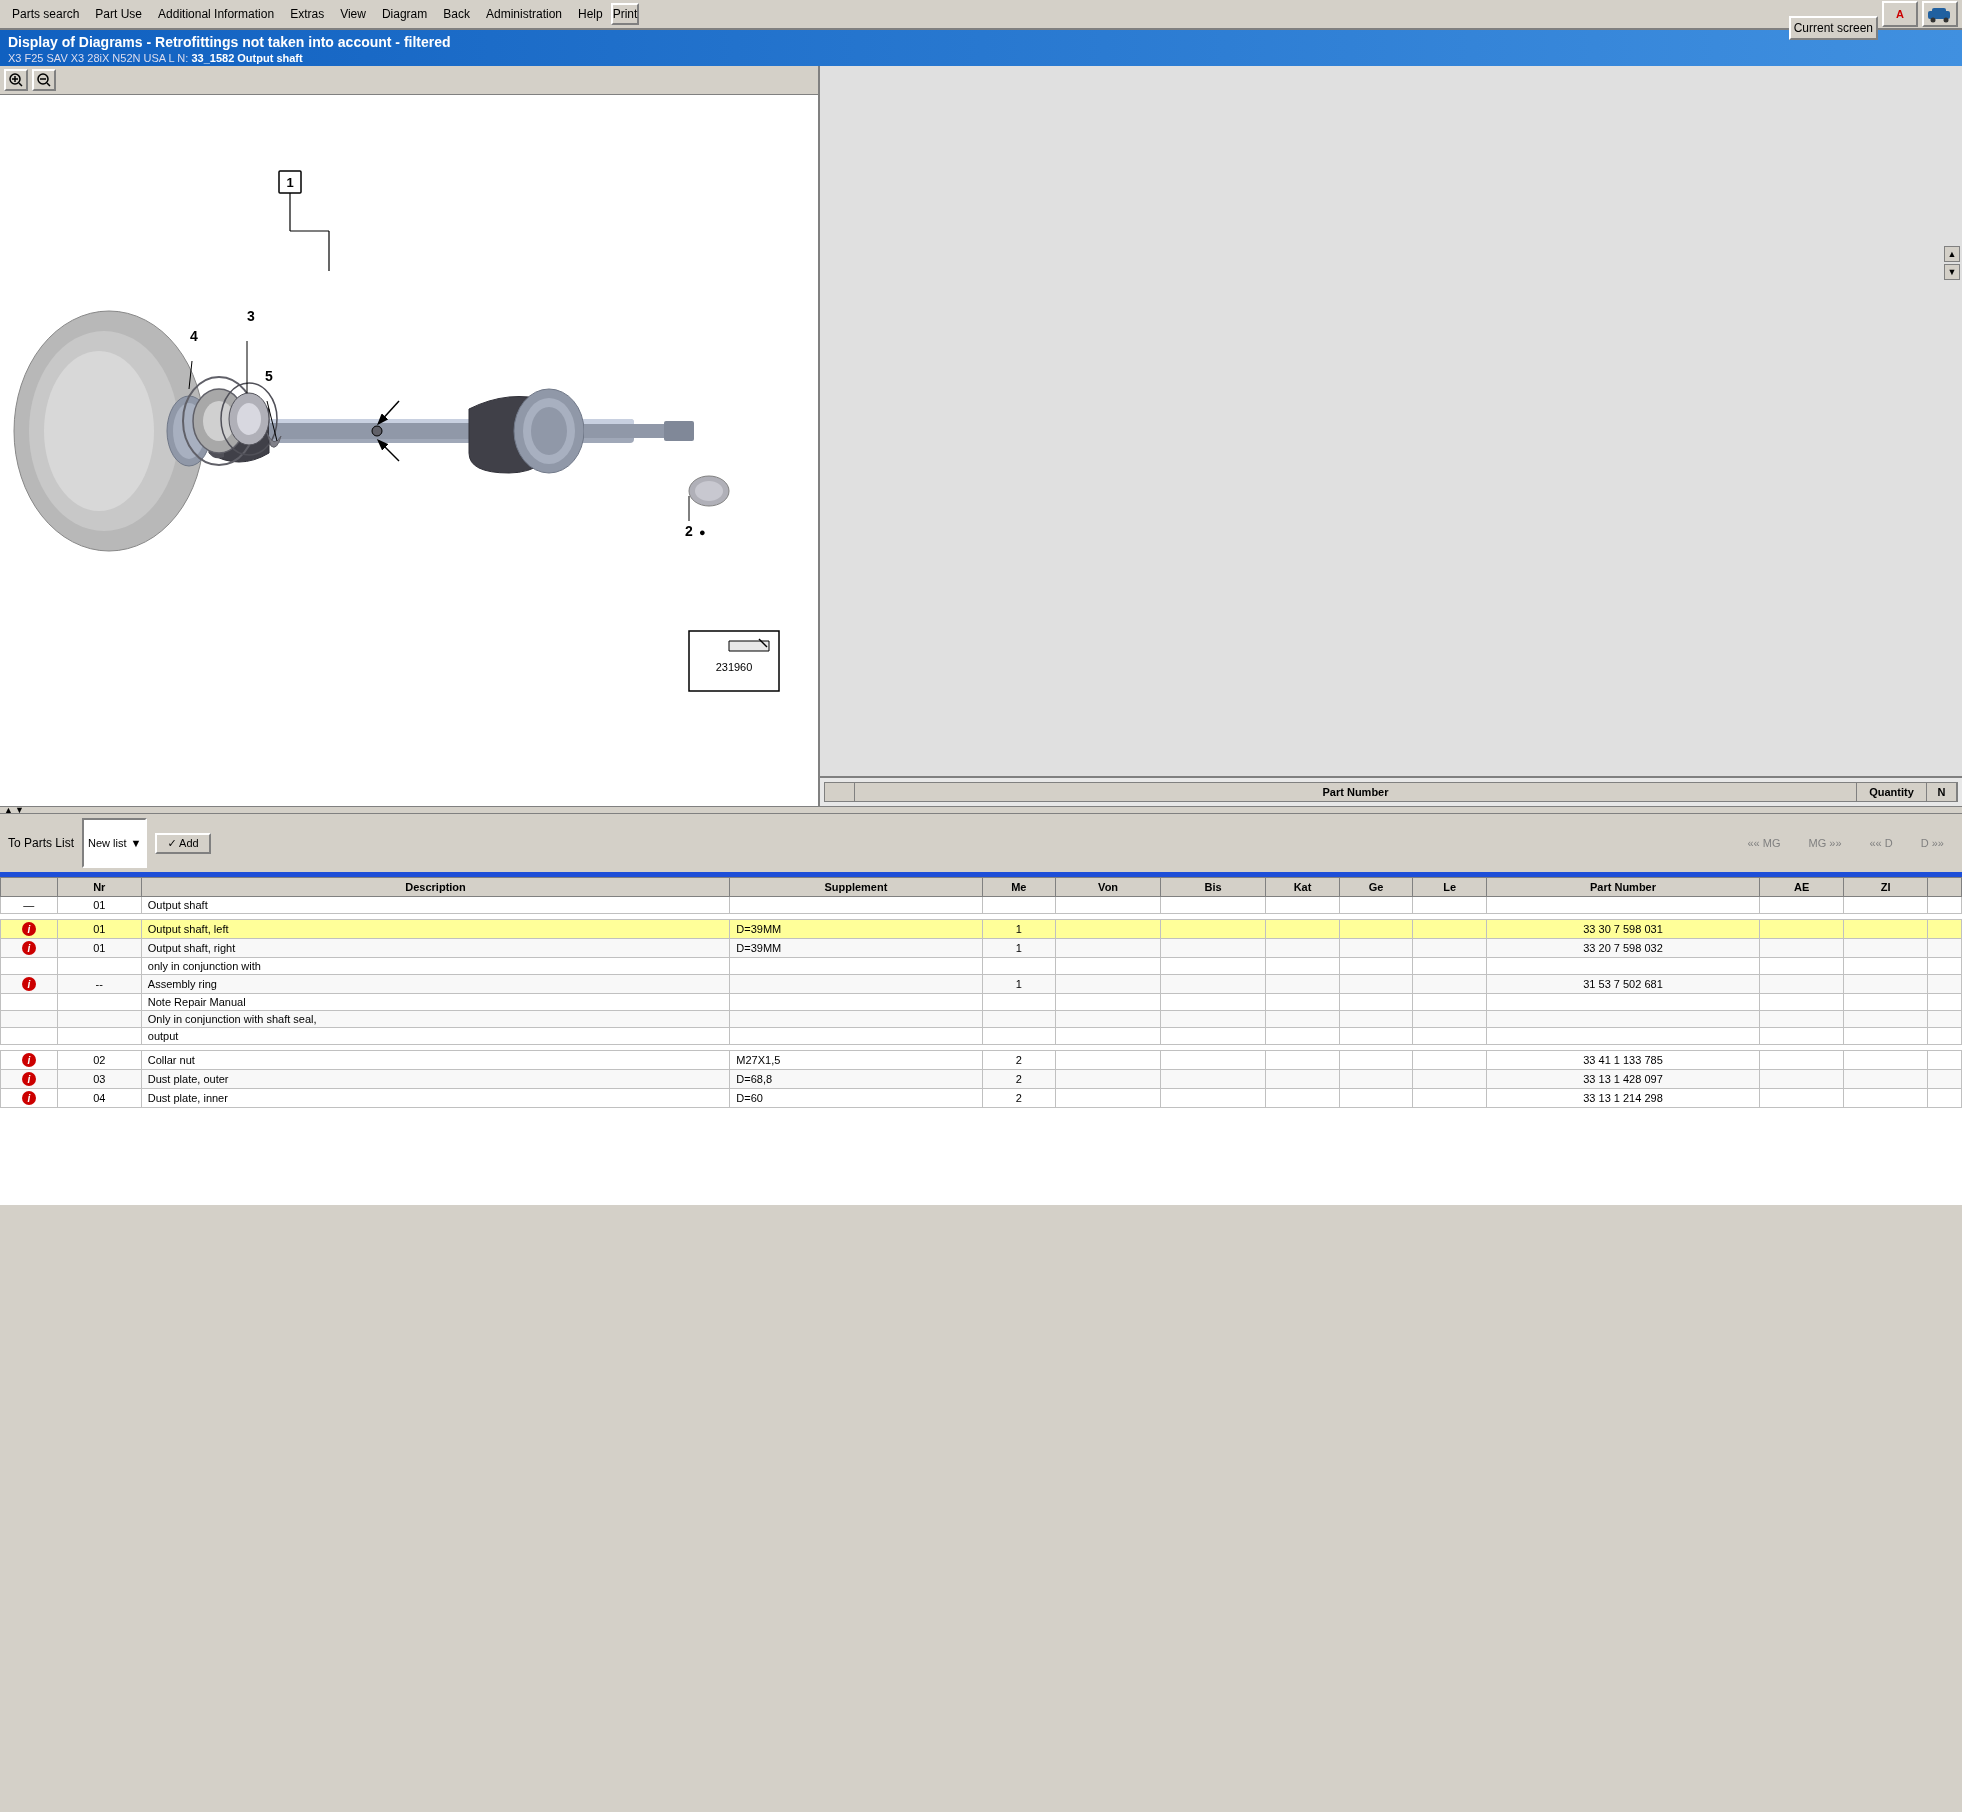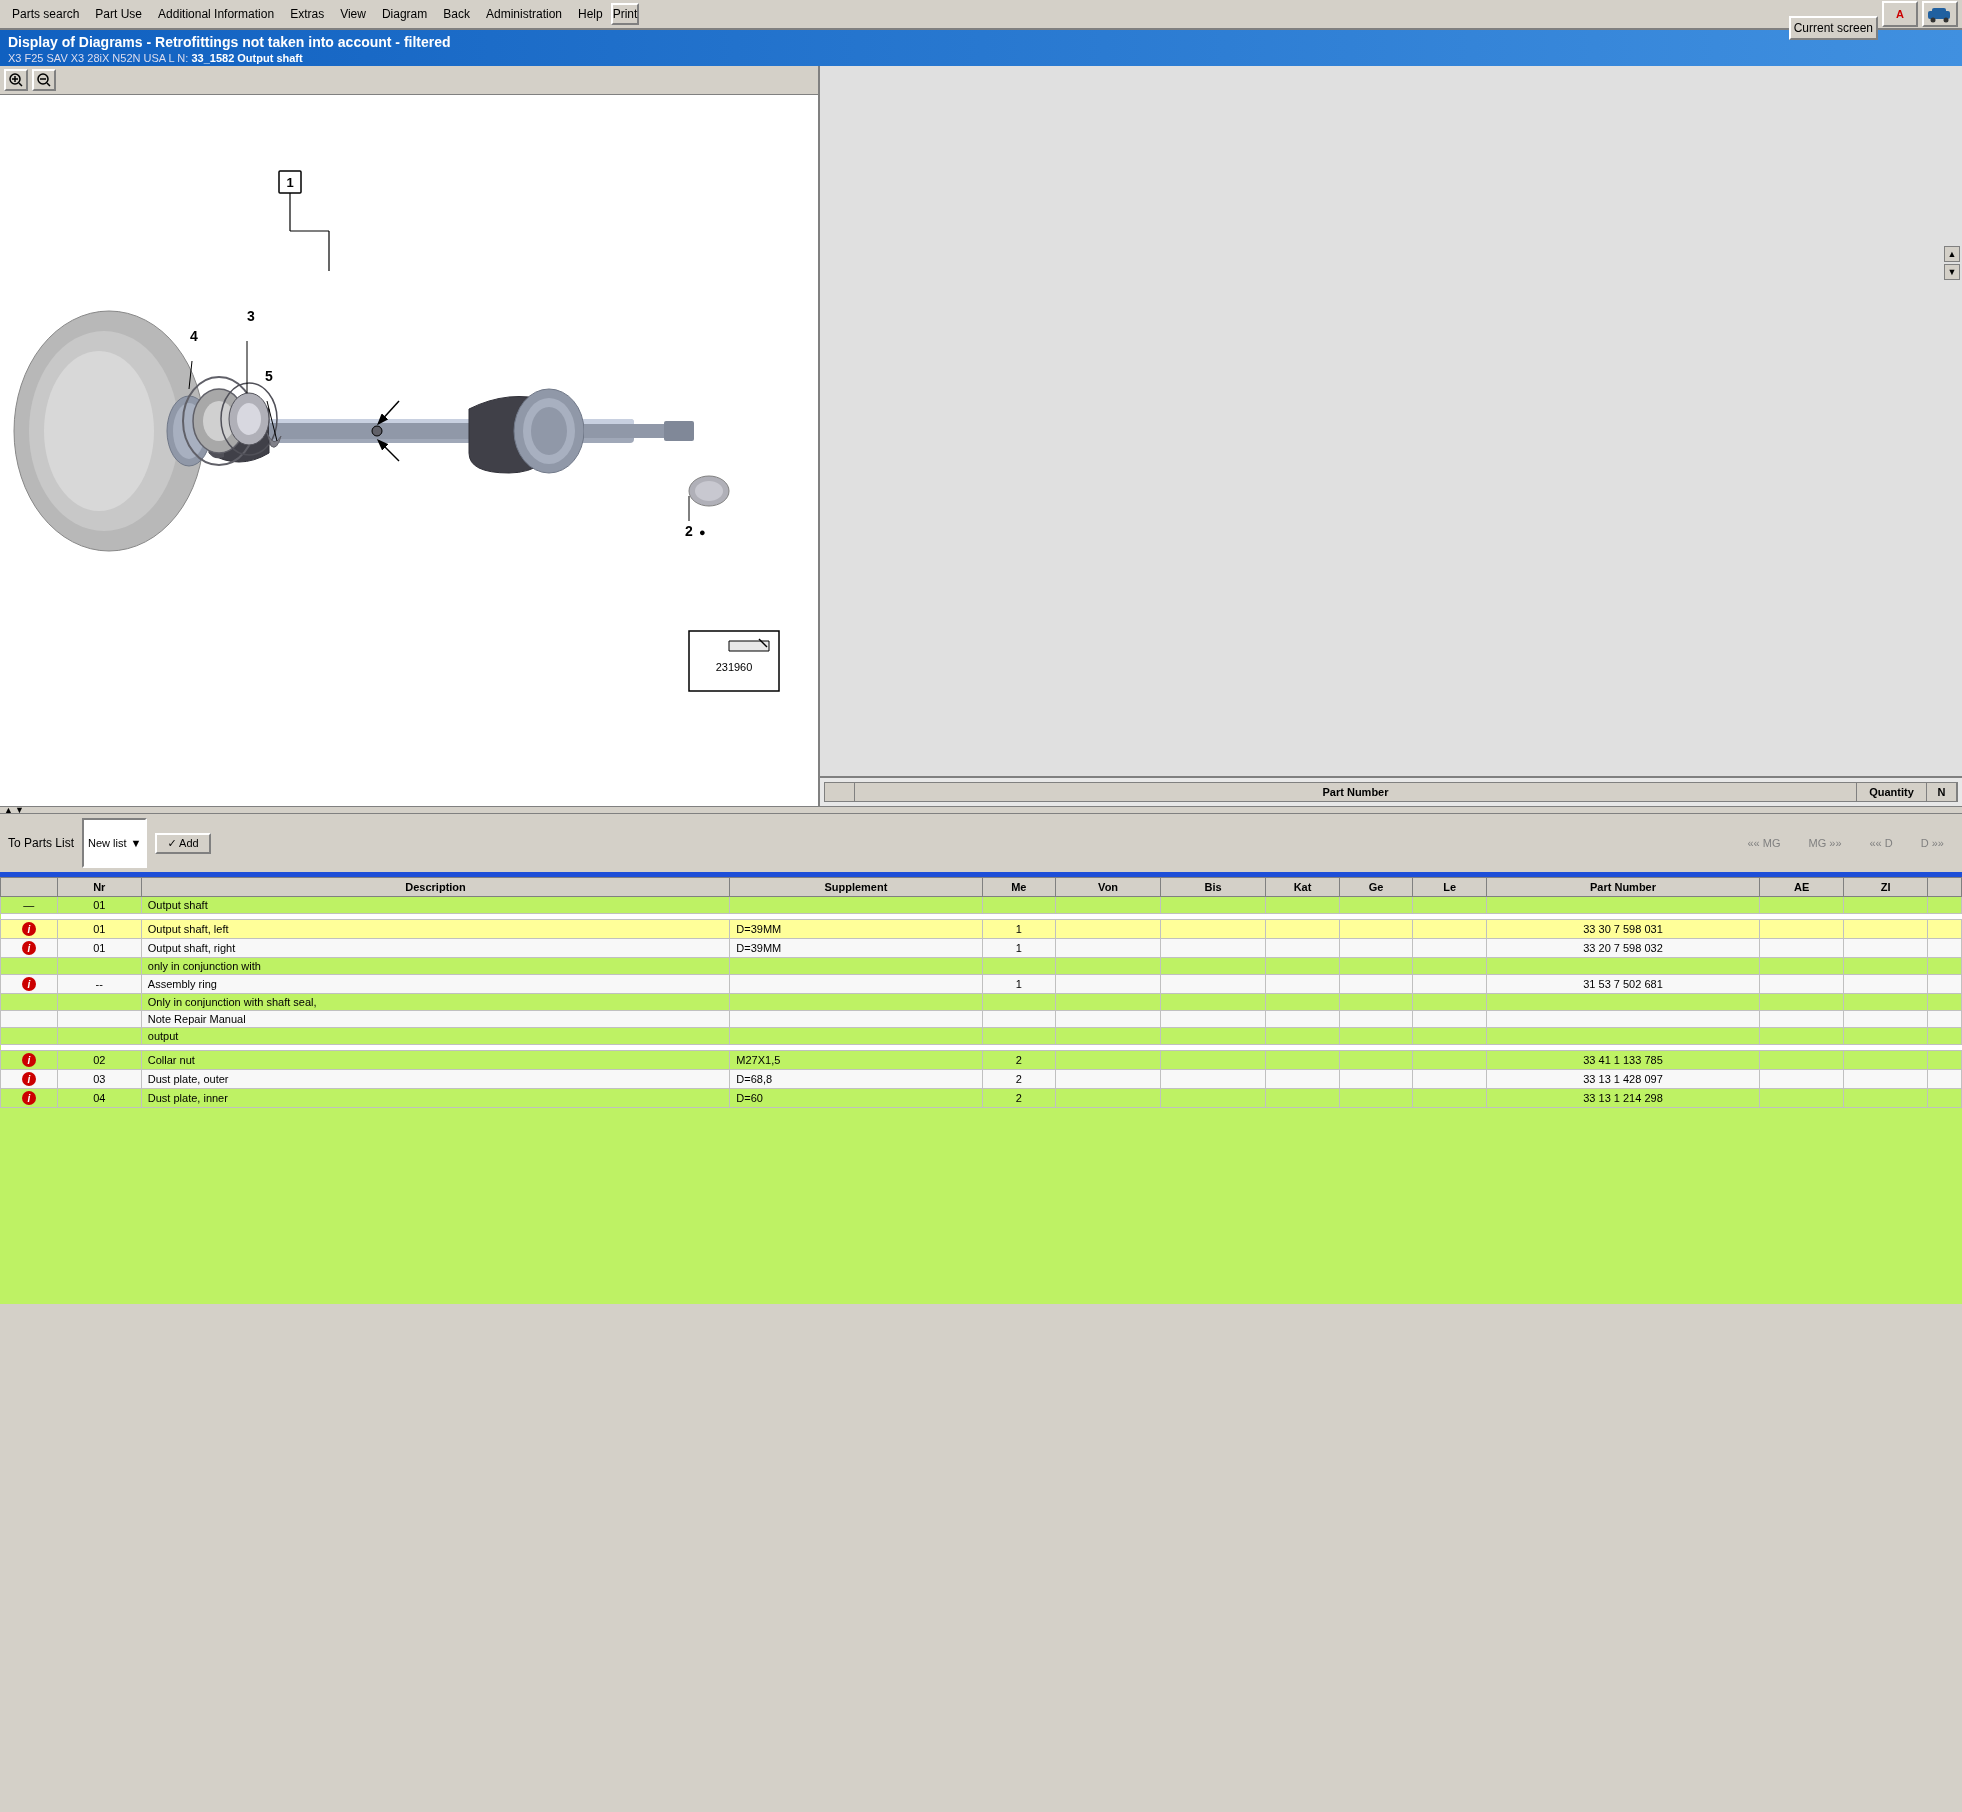--- a/index.html
+++ b/index.html
@@ -212,22 +212,22 @@
       cursor: pointer;
     }
     .nav-btn:disabled, .nav-btn.disabled {
       color: #808080;
       border-color: #d4d0c8;
     }
 
     
     .parts-table-container {
       overflow-y: auto;
-      background: #bef264;
-      height: 427px;
+      background: #ffffff;
+      height: 328px;
     }
     .parts-table {
       width: 100%;
       border-collapse: collapse;
       font-size: 11px;
     }
     .parts-table th {
       background: #d4d0c8;
       border: 1px solid #808080;
       padding: 3px 6px;
@@ -582,39 +582,39 @@
       <td class="col-partnum">31 53 7 502 681</td>
       <td class="col-ae"></td>
       <td class="col-zi"></td>
       <td style="width:16px;"></td>
     </tr>
           <tr class="normal">
       <td class="col-check">
         
       </td>
       <td class="col-nr"></td>
-      <td class="col-desc">Only in conjunction with shaft seal,</td>
+      <td class="col-desc">Note Repair Manual</td>
       <td class="col-supp"></td>
       <td class="col-me"></td>
       <td class="col-von"></td>
       <td class="col-bis"></td>
       <td class="col-kat"></td>
       <td class="col-ge"></td>
       <td class="col-le"></td>
       <td class="col-partnum"></td>
       <td class="col-ae"></td>
       <td class="col-zi"></td>
       <td style="width:16px;"></td>
     </tr>
           <tr class="normal">
       <td class="col-check">
         
       </td>
       <td class="col-nr"></td>
-      <td class="col-desc">Note Repair Manual</td>
+      <td class="col-desc">Only in conjunction with shaft seal,</td>
       <td class="col-supp"></td>
       <td class="col-me"></td>
       <td class="col-von"></td>
       <td class="col-bis"></td>
       <td class="col-kat"></td>
       <td class="col-ge"></td>
       <td class="col-le"></td>
       <td class="col-partnum"></td>
       <td class="col-ae"></td>
       <td class="col-zi"></td>

